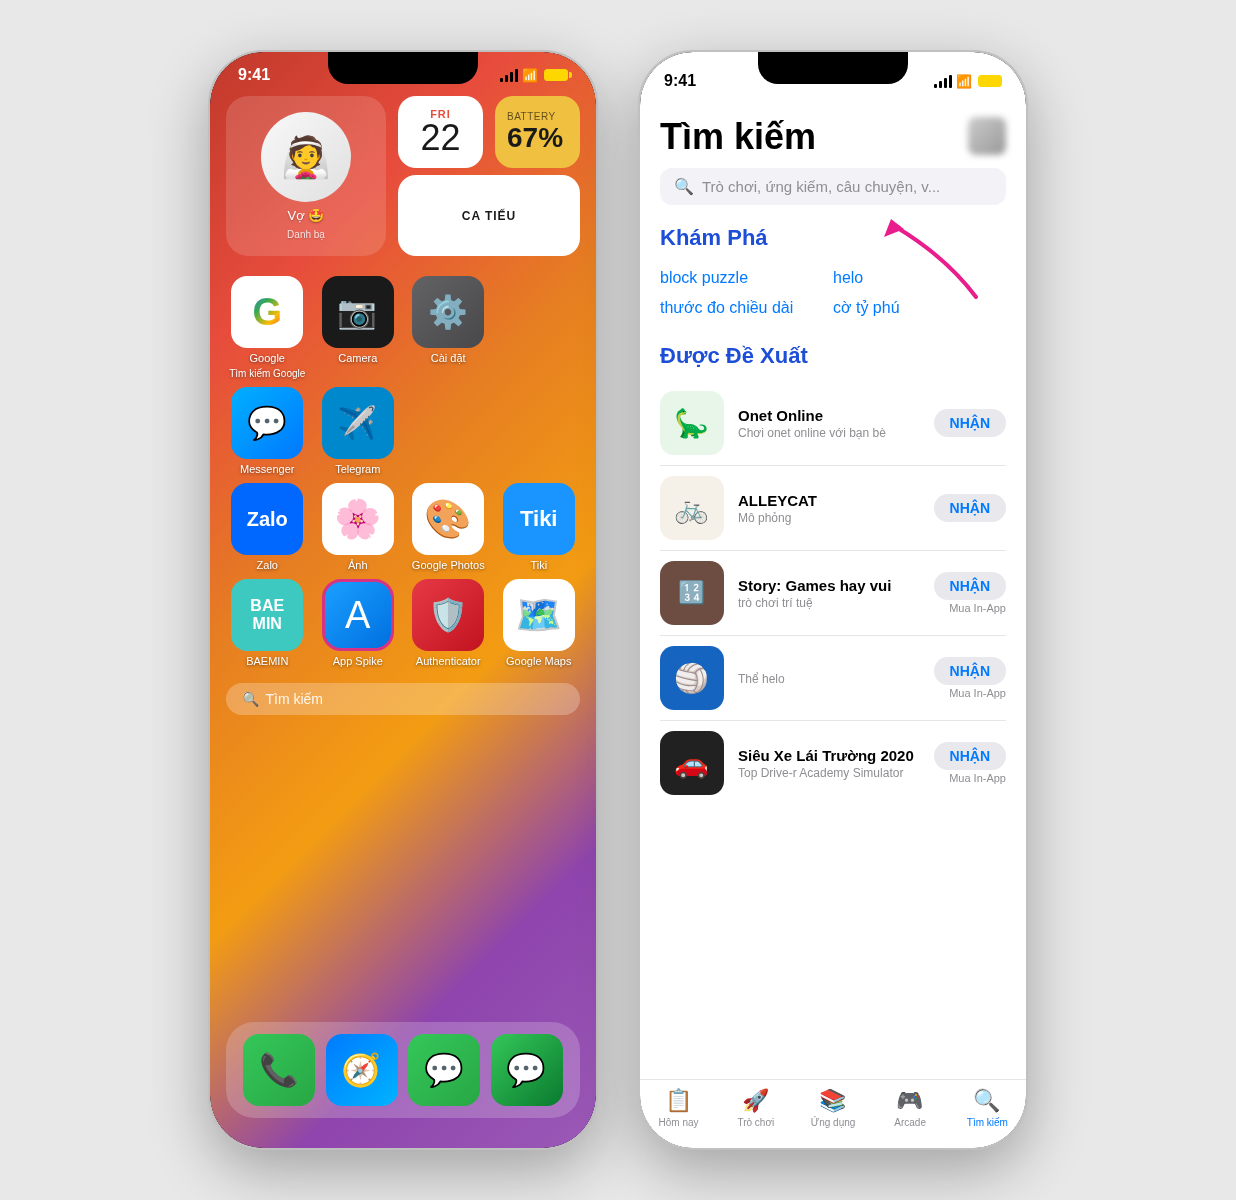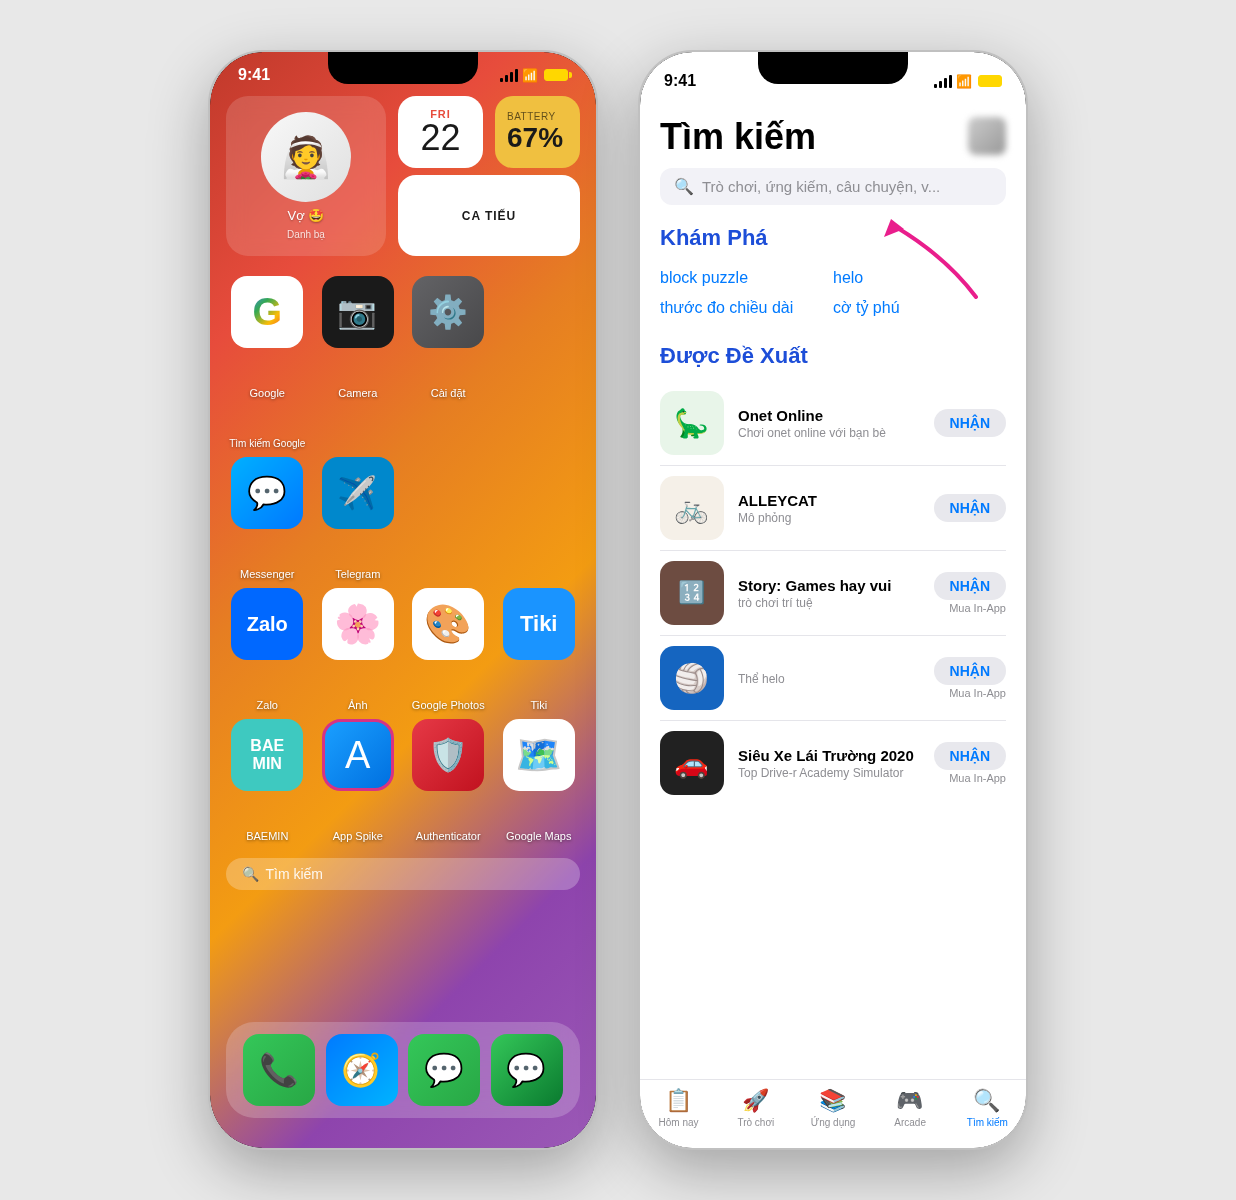--- a/index.html
+++ b/index.html
@@ -220,21 +220,20 @@
       justify-content: center;
       font-size: 36px;
       position: relative;
       overflow: hidden;
     }
     .app-label {
       color: white;
       font-size: 11px;
       text-align: center;
       text-shadow: 0 1px 3px rgba(0,0,0,0.5);
-      margin-top: 35px;
     }
 
     
     .icon-google { background: white; }
     .icon-camera { background: #1a1a1a; }
     .icon-settings { background: linear-gradient(135deg, #636366, #48484a); }
     .icon-messenger { background: linear-gradient(135deg, #00b0ff, #0078ff); }
     .icon-telegram { background: #0088cc; }
     .icon-zalo { background: #0068ff; }
     .icon-photos { background: white; }

